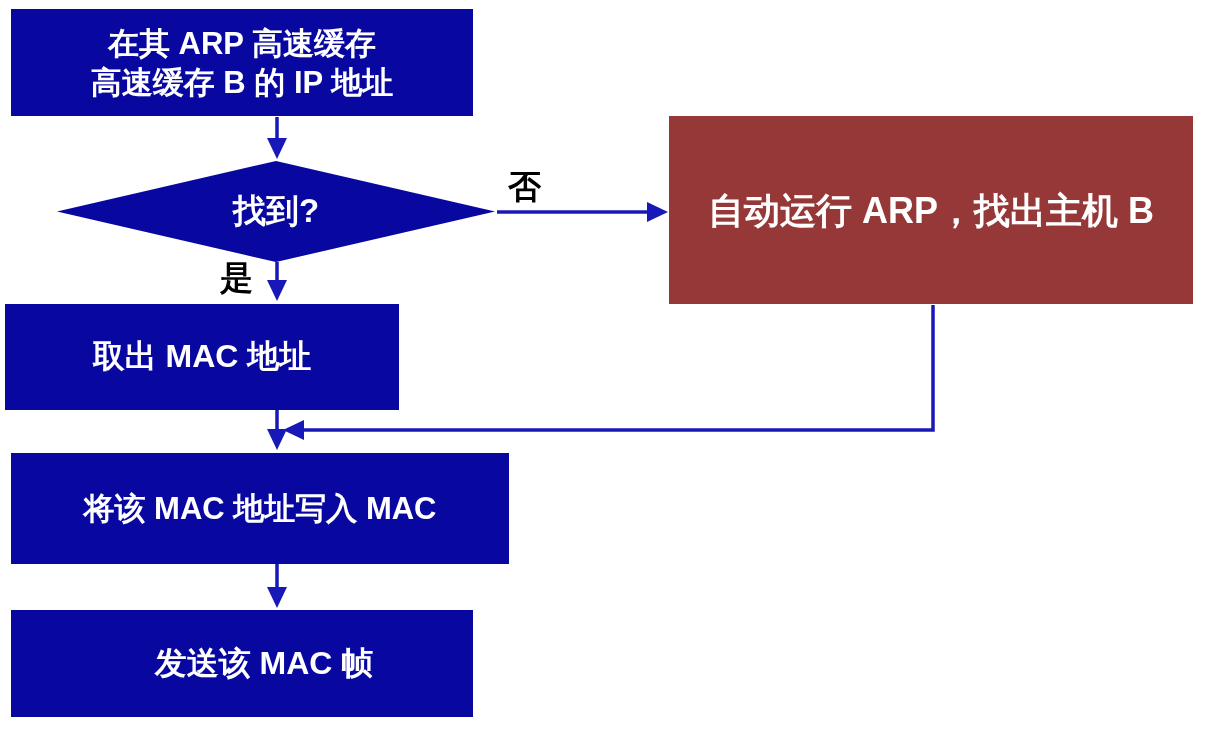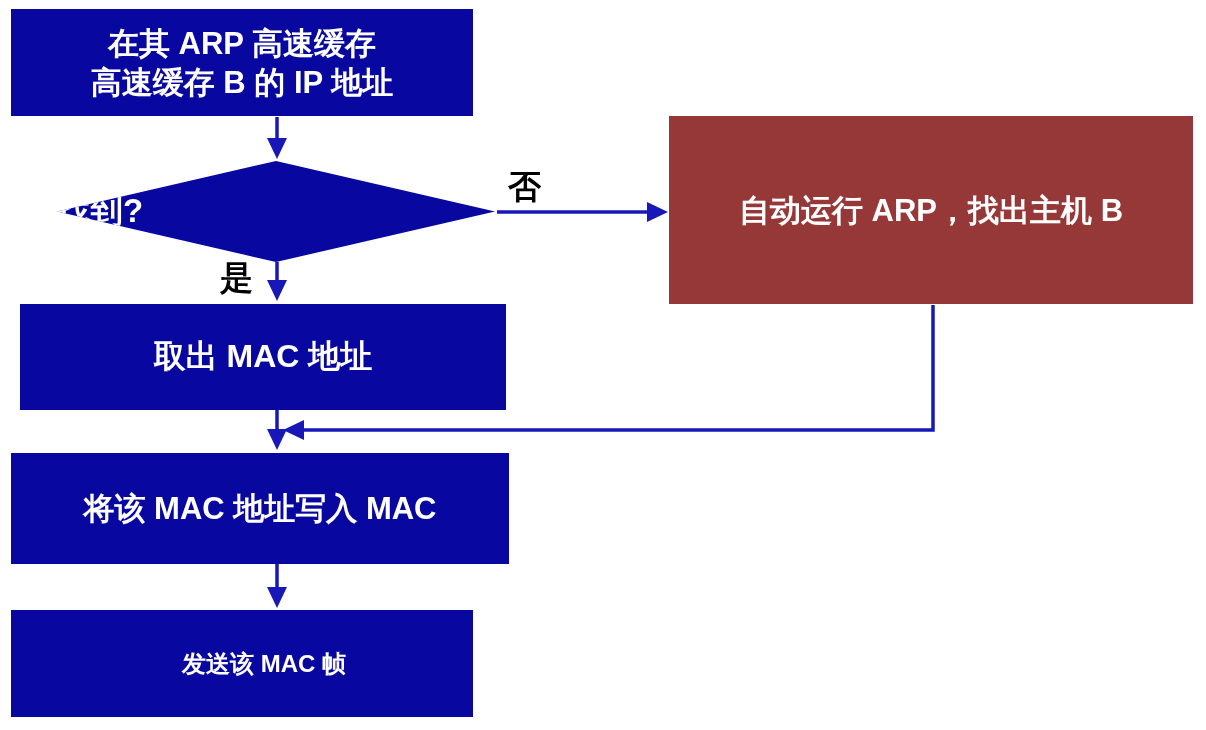--- a/index.html
+++ b/index.html
@@ -55,40 +55,40 @@
     position: absolute;
     left: 57px; top: 161px; width: 438px; height: 101px;
   }
   .diamond {
     position: absolute;
     left: 0; top: 0; width: 100%; height: 100%;
     background: var(--node-fill);
     clip-path: polygon(0% 50%, 50% 0%, 100% 50%, 50% 100%);
     display: flex;
     align-items: center;
-    justify-content: flex-start;
+    justify-content: center;
     color: var(--node-text);
     font-weight: bold;
     font-size: 33px;
   }
   .box-run-arp {
     left: 669px; top: 116px; width: 524px; height: 188px;
-    font-size: 31px; line-height: 47px;
+    font-size: 36px; line-height: 47px;
   }
   .box-extract {
-    left: 20px; top: 304px; width: 486px; height: 106px;
+    left: 5px; top: 304px; width: 394px; height: 106px;
     font-size: 32px;
   }
   .box-write {
     left: 11px; top: 453px; width: 498px; height: 111px;
     font-size: 31px; line-height: 40px;
   }
   .box-send {
     left: 11px; top: 610px; width: 462px; height: 107px;
-    font-size: 24px;
+    font-size: 32px;
     padding-left: 44px;
   }
   .edge-label {
     position: absolute;
     color: var(--label-color);
     font-weight: bold;
     font-size: 33px;
     line-height: 36px;
     white-space: nowrap;
   }

